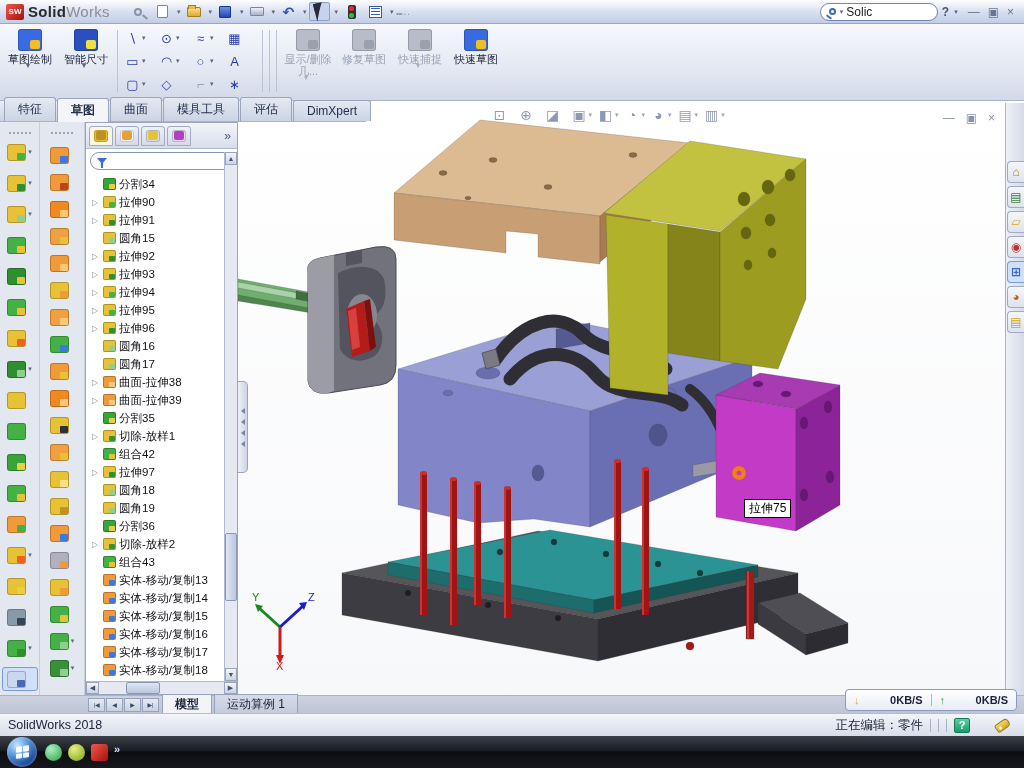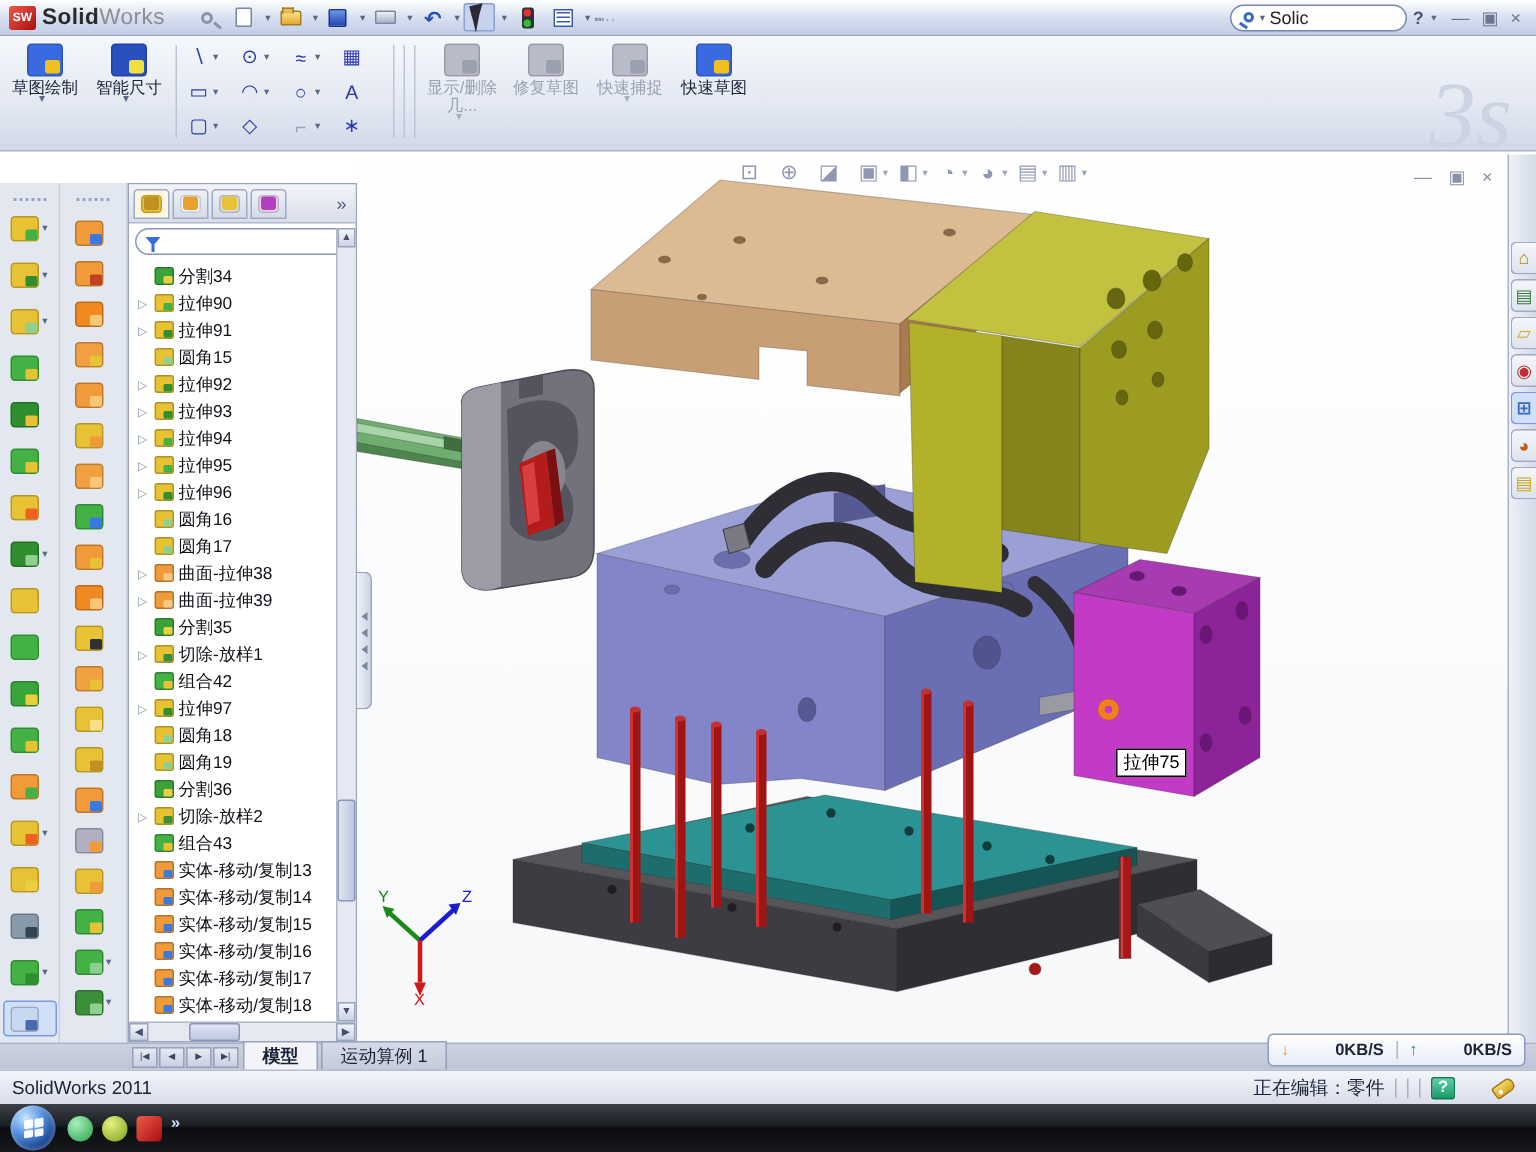--- a/index.html
+++ b/index.html
@@ -344,23 +344,31 @@
         </div>
 
         <div class="rbtn">
           <span class="bicon" style="background: rgb(58, 106, 224);">
             <i style="background: rgb(240, 192, 32);"></i>
           </span>
           <span class="blabel">快速草图</span>
           <i class="bdd" style="visibility: hidden;"></i>
         </div>
       </div>
-    <div class="watermark">3s</div>
   </div>
 
+  <div class="tabrow">
+
+  <span class="rtab">特征</span>
+      <span class="rtab active">草图</span>
+      <span class="rtab">曲面</span>
+      <span class="rtab">模具工具</span>
+      <span class="rtab">评估</span>
+      <span class="rtab">DimXpert</span>
+    </div>
 
   <div class="main-bg"></div>
   <div class="ltb ltb1">
 
       <span class="lt-cell">
         <span class="lt-i" style="background: rgb(232, 194, 53);">
           <i style="background: rgb(67, 177, 67);"></i>
         </span>
         <span class="lt-dd">▾</span>
       </span>
@@ -1130,21 +1138,21 @@
     <span class="mnav">▶</span>
     <span class="mnav">▶|</span>
     <span style="display:flex;">
 
     <span class="mtab active">模型</span>
         <span class="mtab">运动算例 1</span>
       </span>
   </div>
 
   <div class="statusbar">
-    <span>SolidWorks 2011</span>
+    <span>SolidWorks 2018</span>
     <div class="sb-right">
       <span>正在编辑：零件</span>
       <span class="sb-sep"></span>
         <span class="sb-sep"></span>
         <span class="sb-sep"></span>
       <span class="sb-help">?</span>
       <span class="sb-tag"></span>
     </div>
   </div>
 

